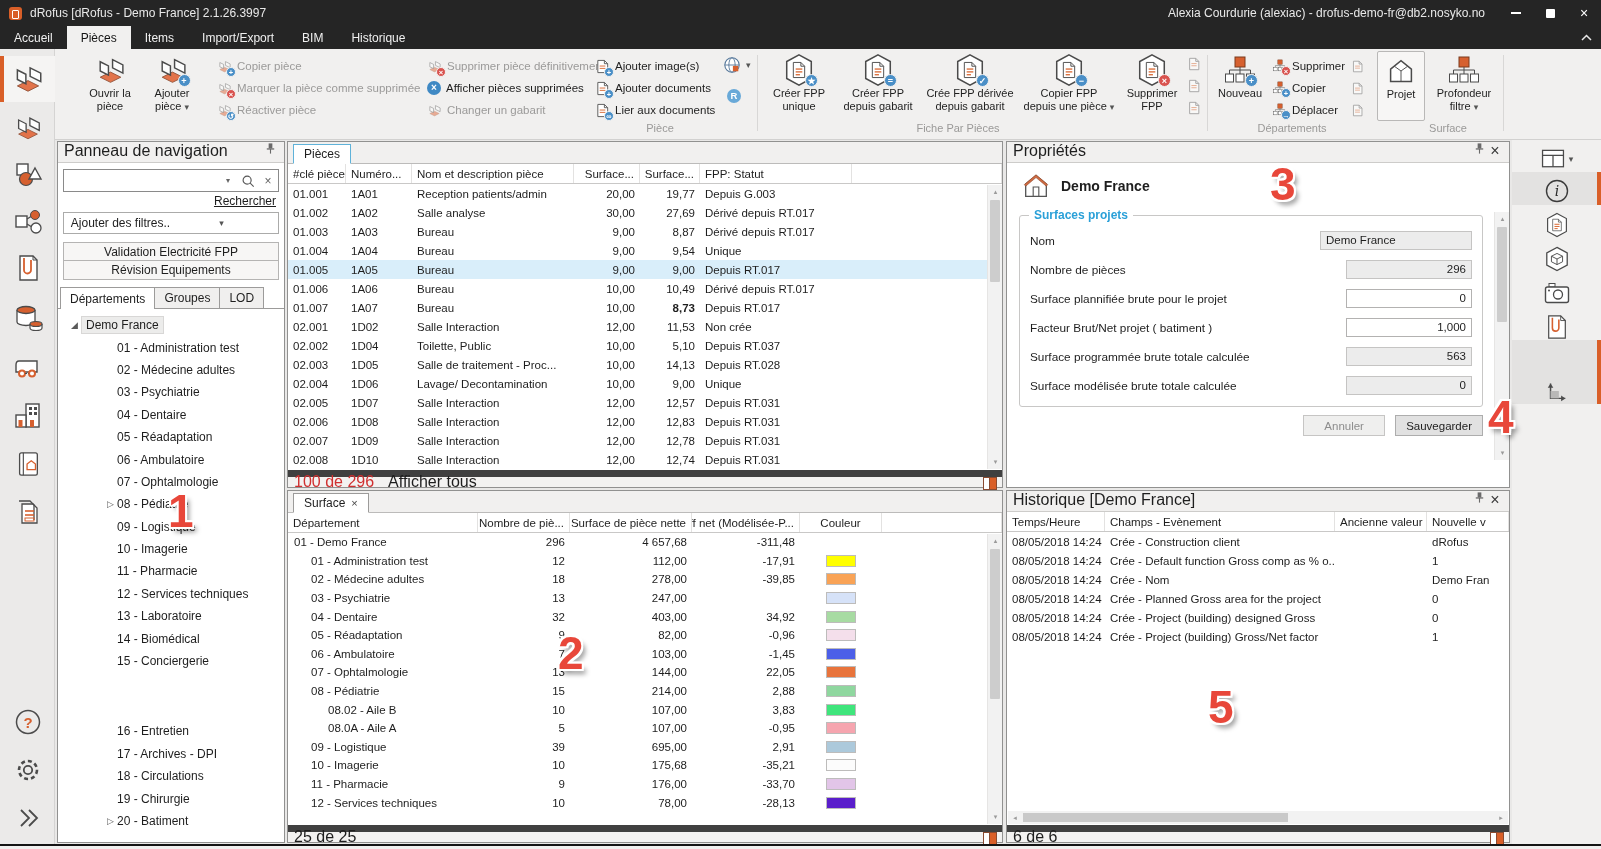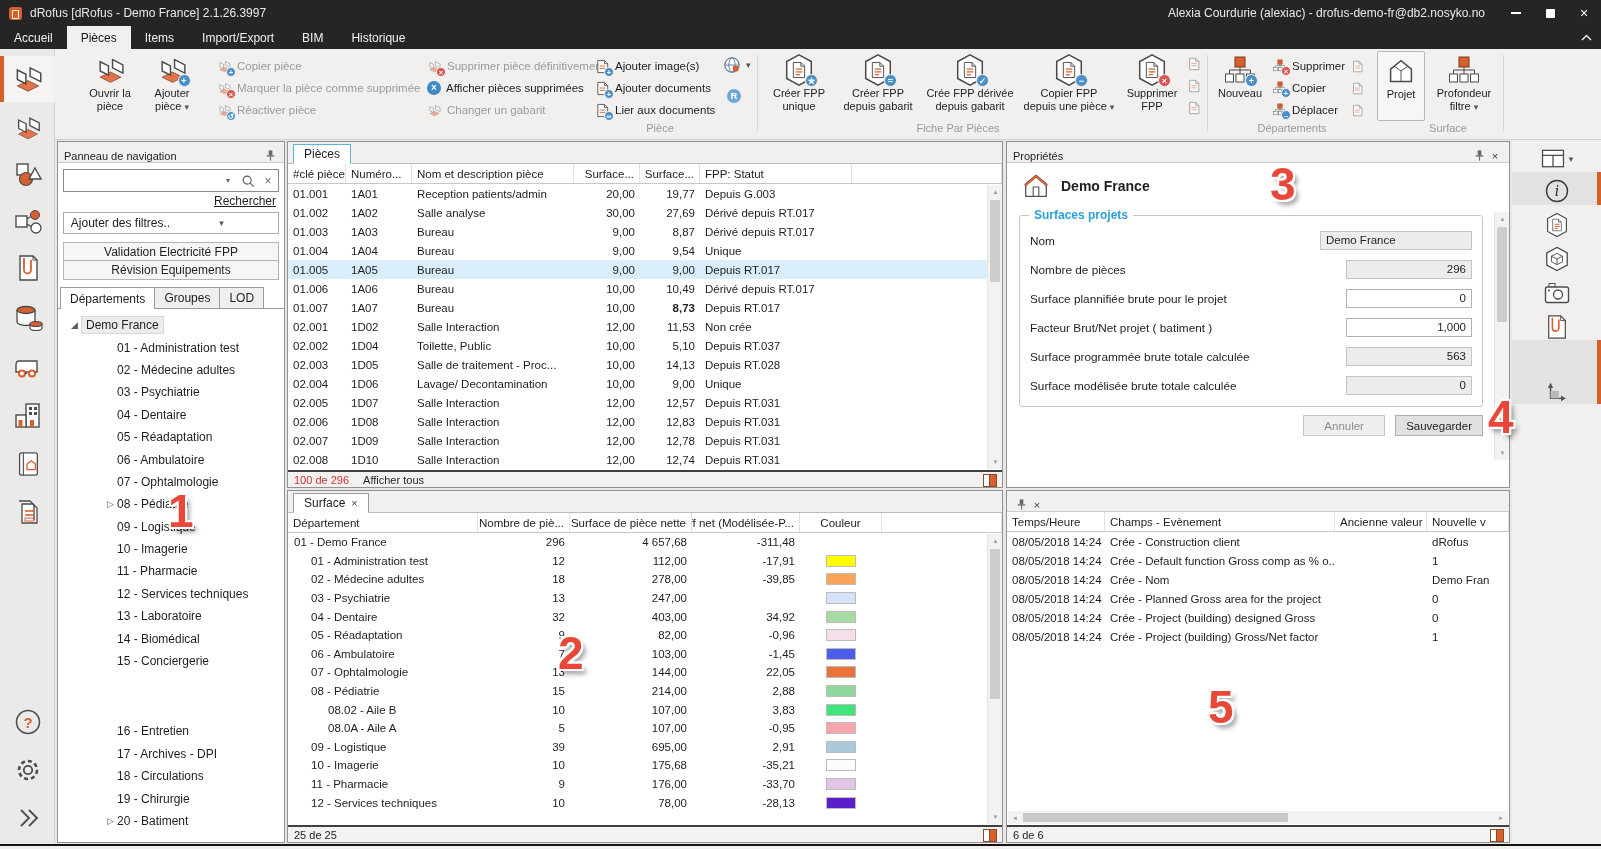--- a/index.html
+++ b/index.html
@@ -65,40 +65,40 @@
 
   
   .right-strip{position:absolute;left:1512px;top:140px;width:89px;height:704px;background:#f1f0ef;}
   .rs-btn{position:absolute;left:12px;width:66px;height:33px;display:flex;align-items:center;justify-content:center;gap:4px;}
   .rs-sel{position:absolute;left:0;width:89px;background:#e3e2e1;}
   .rs-bar{position:absolute;right:0;width:4px;background:#d95f28;}
 
   
   .pane{position:absolute;background:#fff;border:1px solid #919190;}
   .pane-header{height:21px;background:#f1f0ef;border-bottom:1px solid #cdccca;display:flex;
-               align-items:flex-end;padding:0 6px;font-size:11px;}
+               align-items:flex-start;padding:0 6px;font-size:16px;}
   .pane-header .ph-title{flex:1;}
   .ph-ico{width:16px;text-align:center;color:#3c3c3c;display:flex;align-items:center;justify-content:center;}
   .tabstrip{height:22px;background:#f1f0ef;display:flex;align-items:flex-end;padding-left:5px;
             border-bottom:1px solid #bcbbba;}
   .tab{height:20px;padding:0 10px;display:flex;align-items:center;gap:6px;font-size:12px;
        background:#fff;margin-bottom:-1px;border:1px solid #9c9b9a;border-bottom:1px solid #fff;}
   .tab.blue{border-color:#5fb2d9;border-bottom-color:#fff;}
   .tab .tclose{font-size:11px;color:#444;}
   .grid-header{display:flex;height:20px;background:#fff;border-bottom:1px solid #c9c8c7;
                font-size:11.5px;color:#1e1e1e;}
   .grid-header .cell{border-right:1px solid #e3e2e1;}
   .cell{padding:0 5px;white-space:nowrap;overflow:hidden;display:flex;align-items:center;flex:0 0 auto;}
   .cell.r{justify-content:flex-end;}
   .cell.c{justify-content:center;}
   .grid-row{display:flex;height:19px;font-size:11.5px;align-items:stretch;}
   .grid-row.sel{background:#d9eefa;}
   .pane-footer{position:absolute;left:0;right:0;bottom:0;height:17px;background:#f3f2f1;
-               border-top:2px solid #404040;display:flex;align-items:center;padding:0 6px;
-               font-size:11px;gap:14px;}
+               border-top:7px solid #404040;display:flex;align-items:center;padding:0 6px;
+               font-size:16px;gap:14px;}
   .count-red{color:#d03030;}
   .footer-spacer{flex:1;}
   .panel-flag{width:13px;height:11px;position:relative;}
   .panel-flag:before{content:"";position:absolute;left:0;top:0;width:5px;height:11px;border:1px solid #8a4a30;background:#fff;}
   .panel-flag:after{content:"";position:absolute;left:6px;top:0;width:6px;height:11px;background:#d95f28;border:1px solid #8a4a30;}
 
   
   .vscroll{position:absolute;width:15px;background:#f2f2f2;border-left:1px solid #e6e5e4;}
   .vthumb{position:absolute;left:2px;right:2px;background:#cdcdcd;border-radius:1px;}
   .sarrow{position:absolute;left:0;width:15px;height:14px;color:#9a9a9a;font-size:7px;
@@ -1106,20 +1106,21 @@
     </div>
     <div class="vscroll" style="top:70px;right:0;height:248px;">
       <div class="sarrow" style="top:0;">▴</div>
       <div class="vthumb" style="top:15px;height:95px;"></div>
       <div class="sarrow" style="bottom:0;">▾</div>
     </div>
   </div>
 
   <div class="pane" style="left:1006px;top:490px;width:504px;height:353px;">
     <div class="pane-header">
+      <span class="ph-title">Historique [Demo France]</span>
       <span class="ph-ico">
           <svg width="13" height="13">
             <use href="#i-pin"></use>
           </svg>
         </span>
       <span class="ph-ico">×</span>
     </div>
     <div class="grid-header">
       <div class="cell" style="width:98px;">Temps/Heure</div>
       <div class="cell" style="width:230px;">Champs - Evènement</div>

